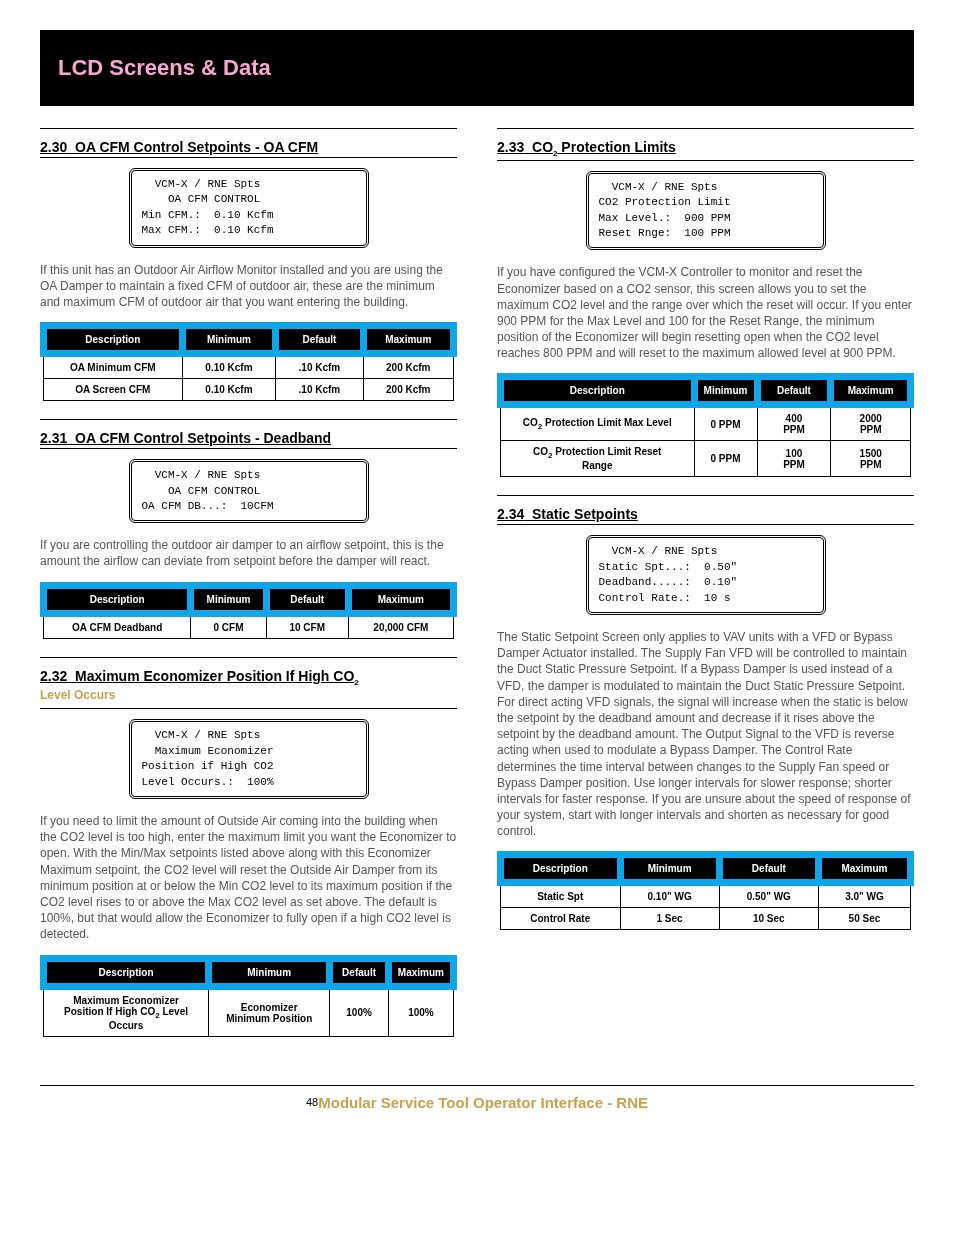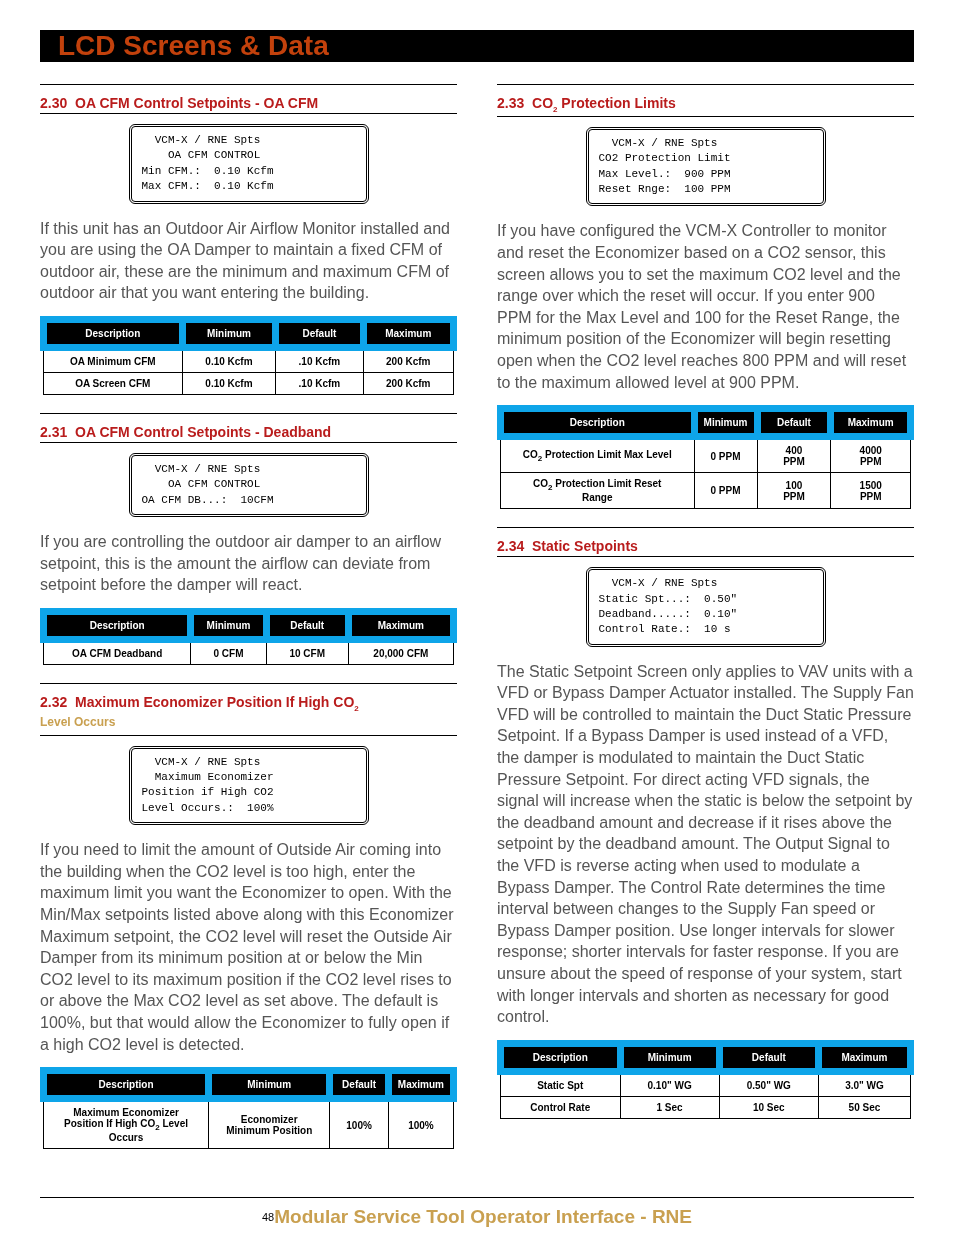--- a/index.html
+++ b/index.html
@@ -7,65 +7,66 @@
     font-size: 12px;
     color: #000;
     background: #fff;
     margin: 0;
     padding: 30px 40px;
     width: 954px;
     box-sizing: border-box;
   }
   .header-bar {
     background: #000;
-    color: #c2410c;
-    padding: 0 18px;
-    font-size: 28px;
+    color: #f9a8d4;
+    padding: 25px 18px;
+    font-size: 22px;
     font-weight: bold;
     margin-bottom: 20px;
   }
   .columns {
     display: flex;
     gap: 40px;
   }
   .col {
     flex: 1;
     min-width: 0;
   }
   .section-rule {
     border: none;
     border-top: 1px solid #000;
     margin: 2px 0;
   }
   .section-heading {
     font-size: 14px;
     font-weight: bold;
-    color: #b91c1c;
+    color: #000000;
     margin: 10px 0 2px 0;
+    text-decoration: underline;
   }
   .section-heading-sm {
     font-size: 12px;
     font-weight: bold;
     color: #c9a050;
     margin: 2px 0 6px 0;
   }
   .lcd {
     font-family: "Courier New", monospace;
     font-size: 11px;
     line-height: 1.4;
     border: 3px double #000;
     border-radius: 6px;
     padding: 6px 10px;
     margin: 10px auto 14px auto;
     width: 240px;
     white-space: pre;
     box-sizing: border-box;
   }
   .body-text {
-    font-size: 16px;
+    font-size: 12px;
     line-height: 1.35;
     margin: 6px 0 12px 0;
     color: #555;
   }
   table.spec {
     border-collapse: collapse;
     width: 100%;
     font-size: 10px;
     margin: 6px 0 18px 0;
   }
@@ -95,21 +96,21 @@
     justify-content: center;
     align-items: center;
     margin-top: 30px;
     border-top: 1px solid #000;
     padding-top: 8px;
     font-size: 11px;
   }
   .footer .title {
     font-weight: bold;
     color: #c9a050;
-    font-size: 19px;
+    font-size: 15px;
   }
 </style>
 </head>
 <body>
 
 <div class="header-bar">LCD Screens &amp; Data</div>
 
 <div class="columns">
 
   <div class="col">
@@ -225,21 +226,21 @@
           <tr>
         <th>Description</th>
         <th>Minimum</th>
         <th>Default</th>
         <th>Maximum</th>
       </tr>
       <tr>
         <td class="desc">CO<span class="sub">2</span> Protection Limit Max Level</td>
         <td>0 PPM</td>
         <td>400 PPM</td>
-        <td>4000 PPM</td>
+        <td>2000 PPM</td>
       </tr>
       <tr>
         <td class="desc">CO<span class="sub">2</span> Protection Limit Reset Range</td>
         <td>0 PPM</td>
         <td>100 PPM</td>
         <td>1500 PPM</td>
       </tr>
     </tbody>
       </table>
 

